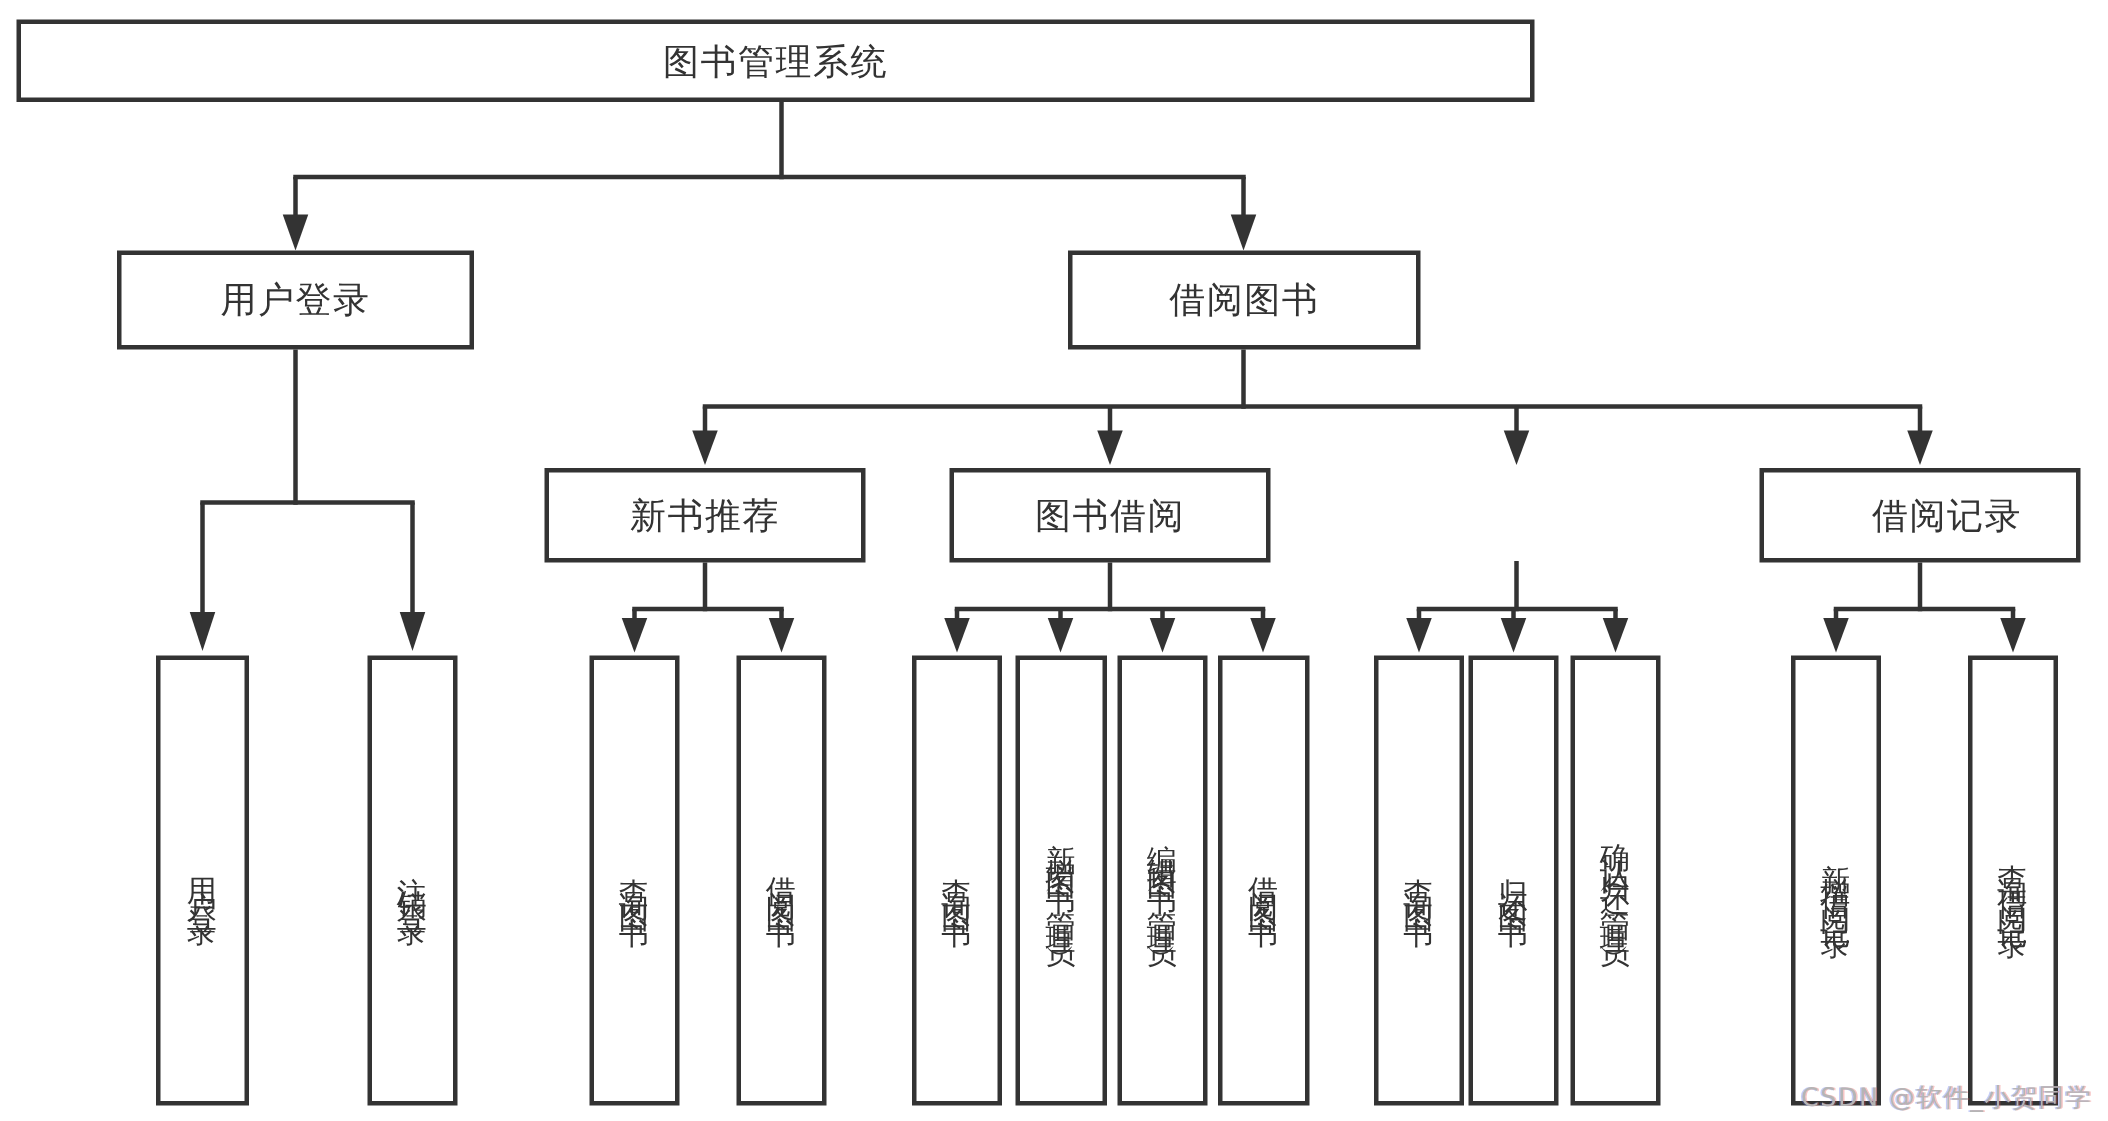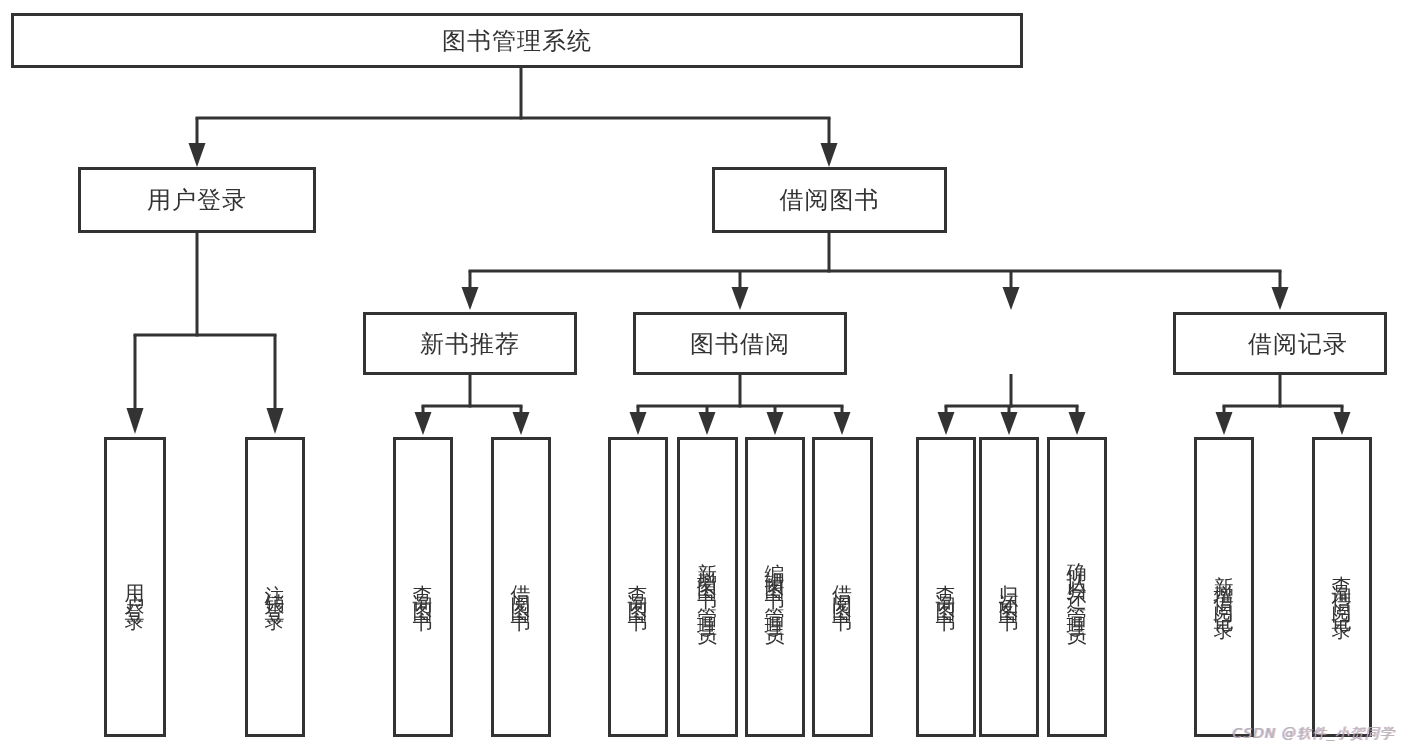--- a/index.html
+++ b/index.html
@@ -56,26 +56,25 @@
     text-orientation: mixed;
     font-size: 20px;
     letter-spacing: 9px;
     line-height: 1;
     white-space: nowrap;
   }
   .watermark {
     position: absolute;
     right: 10px;
     bottom: 4px;
-    font-size: 14px;
+    font-size: 17px;
     letter-spacing: 1px;
     color: var(--wm, #b5b5b5);
     text-shadow: 1px 0 rgba(230, 90, 90, 0.35), -1px 0 rgba(90, 110, 230, 0.35);
     white-space: nowrap;
-    font-style: italic;
   }
 </style>
 </head>
 <body>
 
 <div class="canvas">
 
   <svg class="wires" viewBox="0 0 1405 747" aria-hidden="true">
 
     <g>

